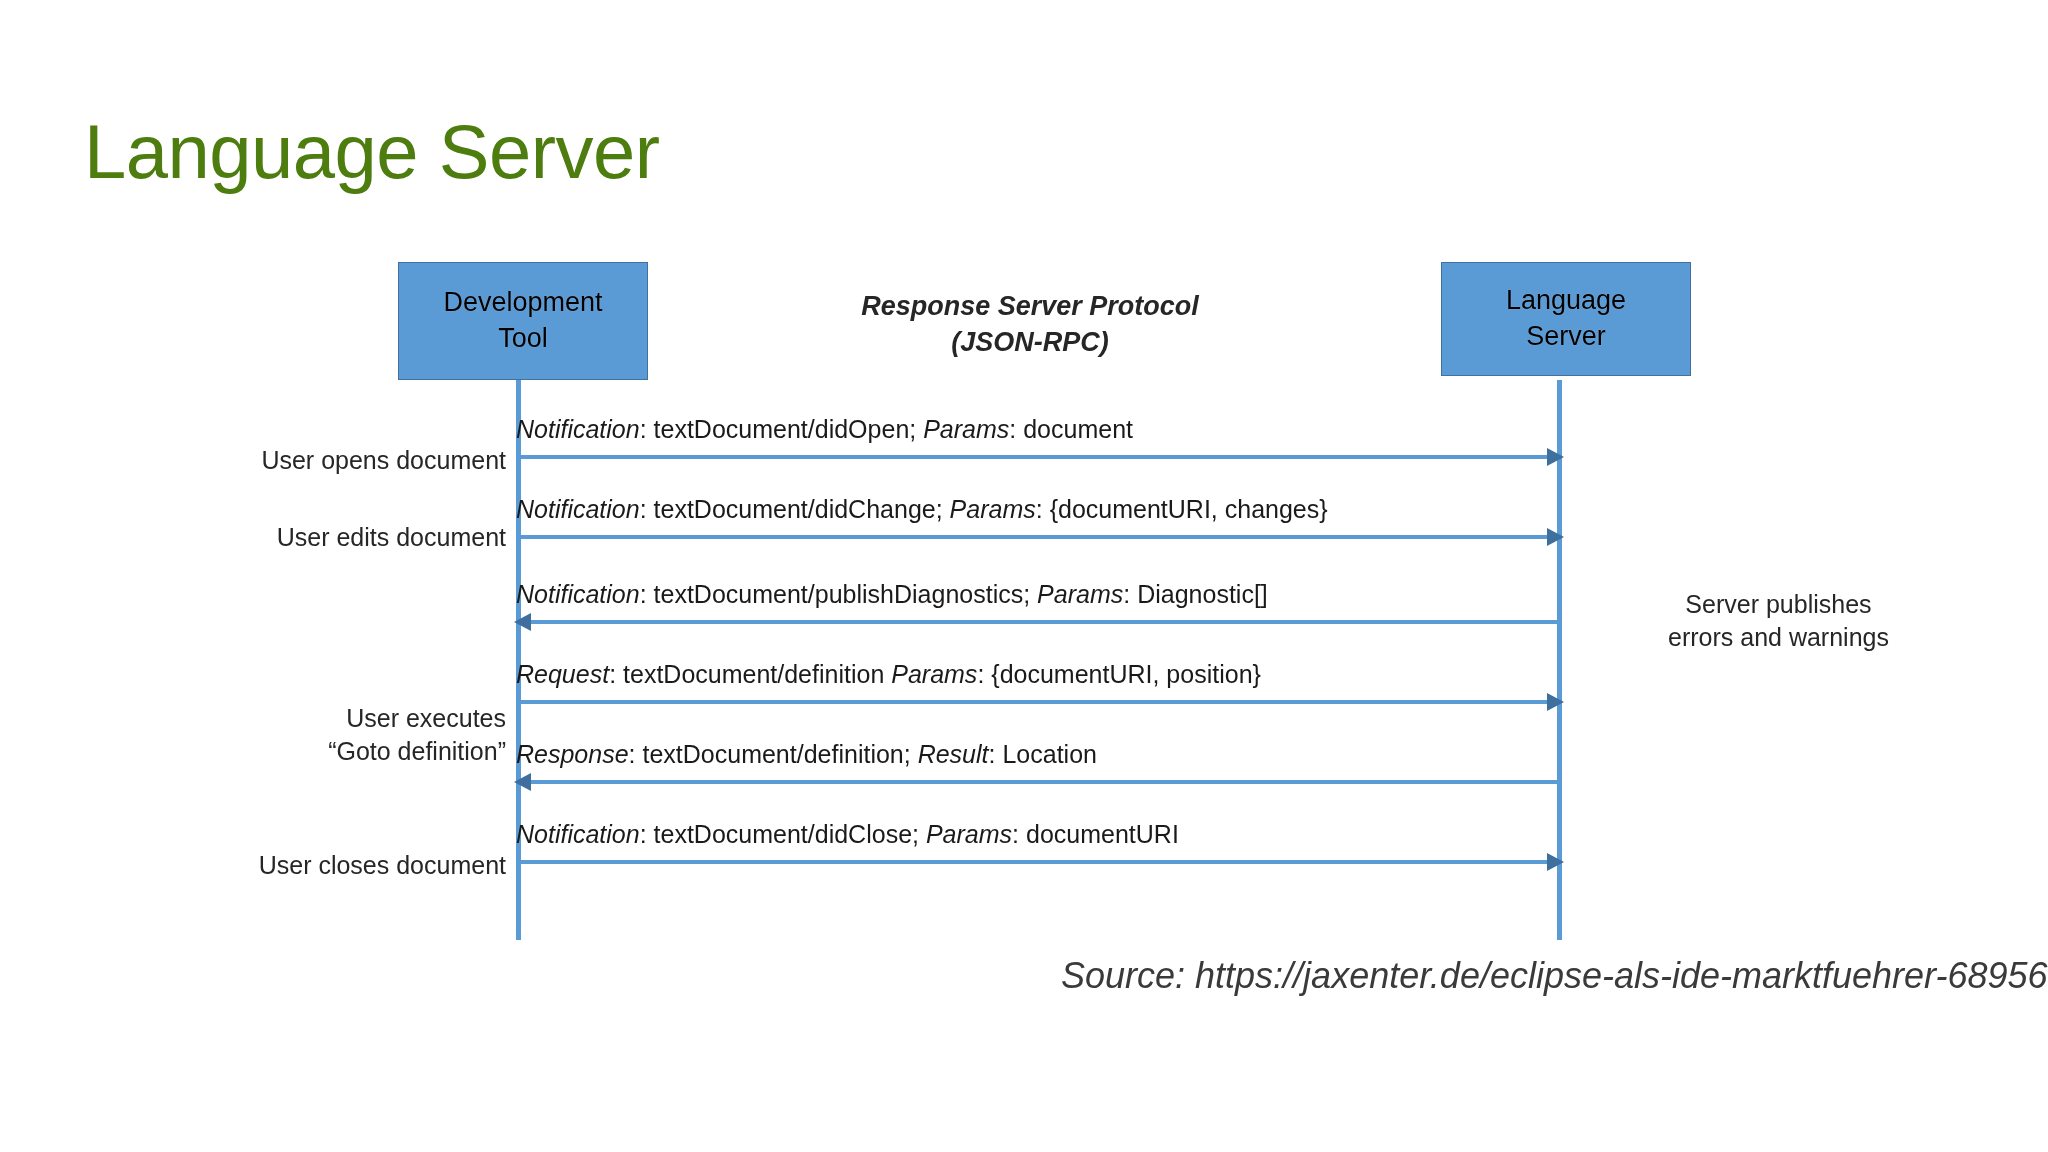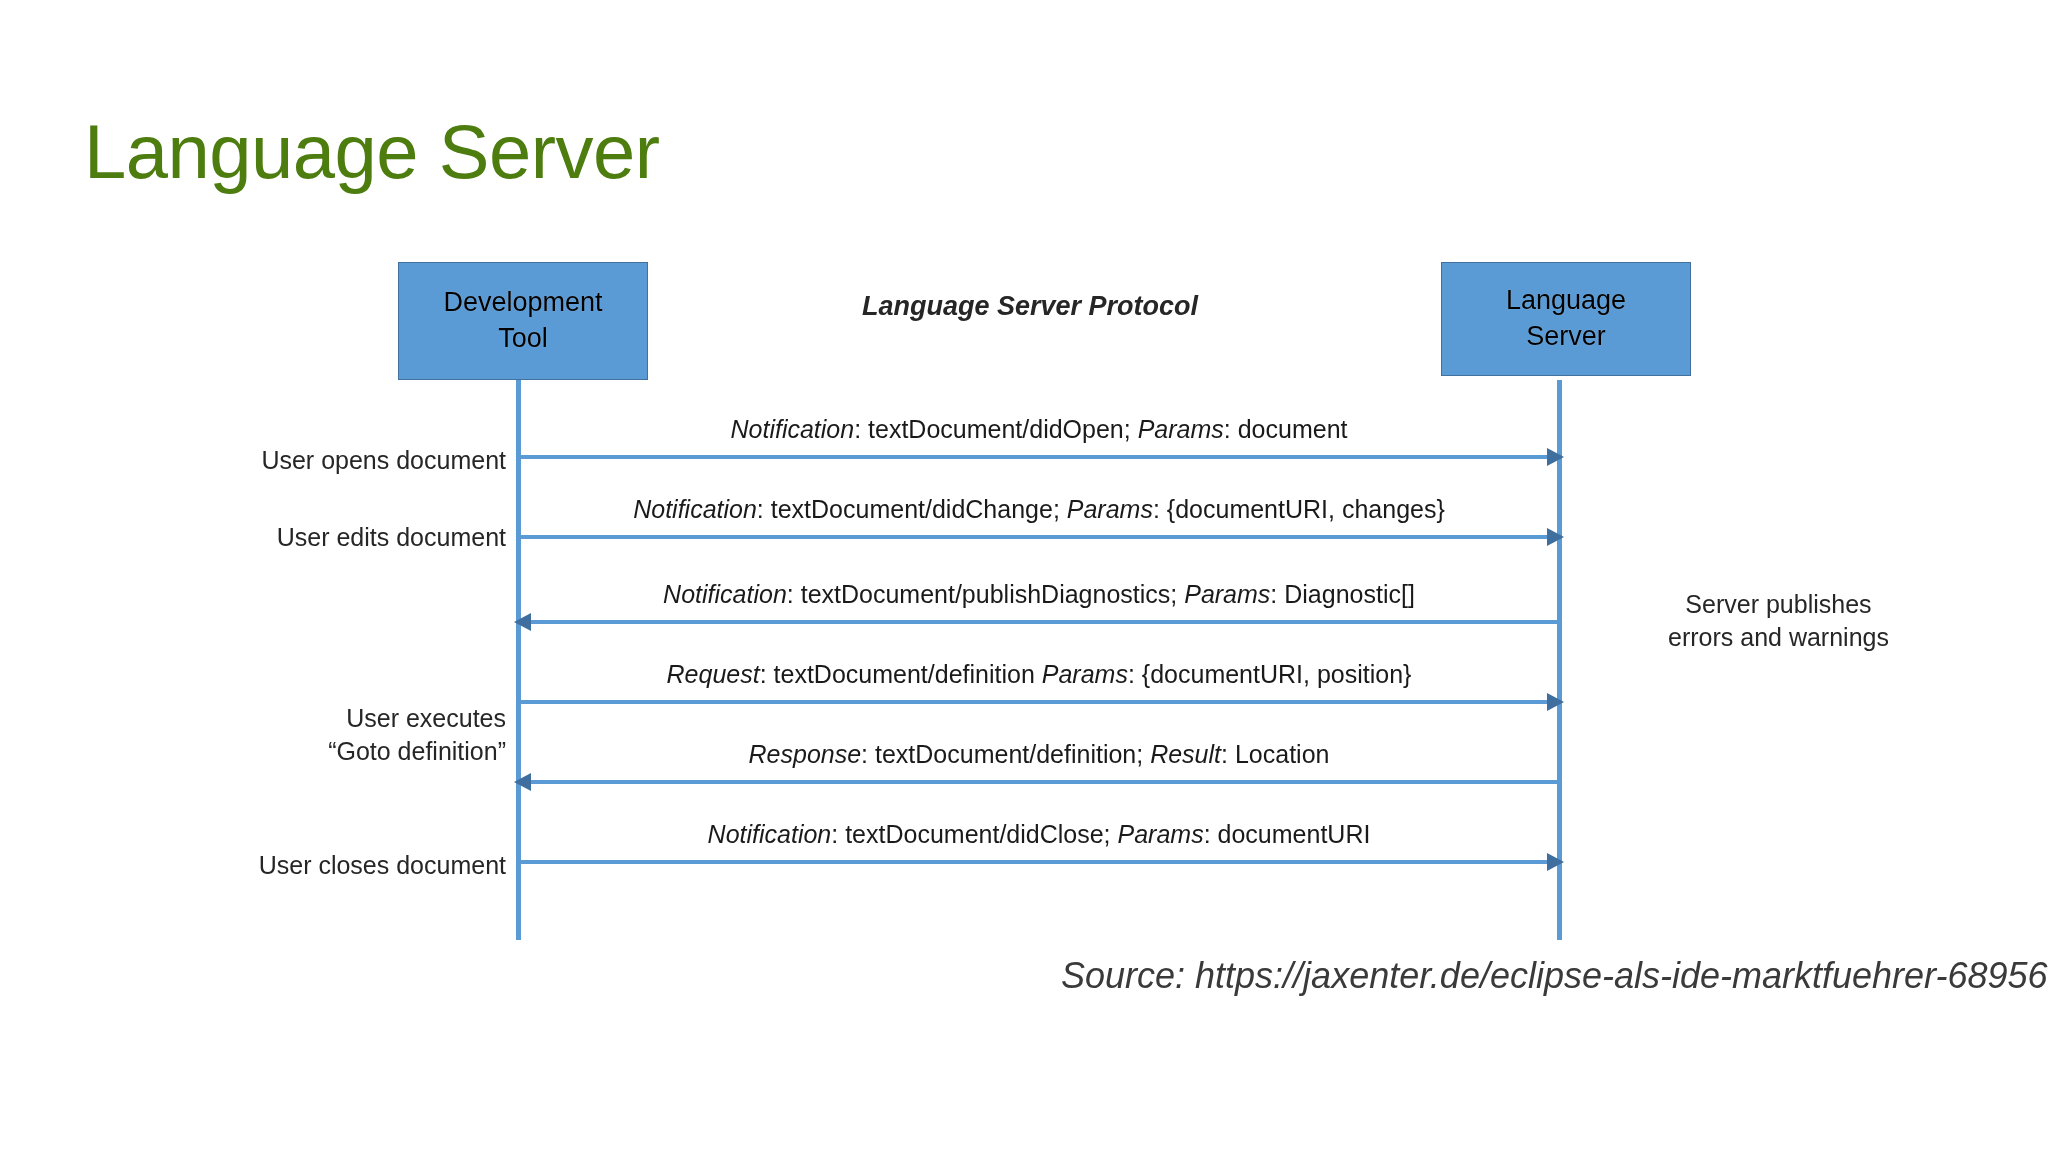--- a/index.html
+++ b/index.html
@@ -99,21 +99,20 @@
   .message-row {
     position: absolute;
     left: 516px;
     width: 1046px;
     height: 0;
   }
   .message-label {
     position: absolute;
     left: 0;
     width: 1046px;
-    text-align: center;
     bottom: 10px;
     font-size: 25px;
     line-height: 1.25;
     color: #1a1a1a;
     white-space: nowrap;
   }
   .message-label .mk {
     font-style: italic;
   }
   .arrow-line {
@@ -182,21 +181,22 @@
   </div>
 
   <div id="box-lang-server" class="participant-box">
     <div>
       <span>Language</span><br>
       <span>Server</span>
     </div>
   </div>
 
   <div id="protocol-header">
-    <span>Language Server Protocol</span>
+    <span>Response Server Protocol</span>
+    <span class="protocol-sub">(JSON-RPC)</span>
   </div>
 
   <div id="lifeline-dev" class="lifeline"></div>
   <div id="lifeline-server" class="lifeline"></div>
 
   <div class="message-row" style="top:455px;">
     <div class="message-label"><span class="mk">Notification</span><span>: </span><span>textDocument/didOpen; </span><span class="mk">Params</span><span>: </span><span>document</span></div>
     <div class="arrow-line">
       <div class="arrow-head to-right"></div>
     </div>

